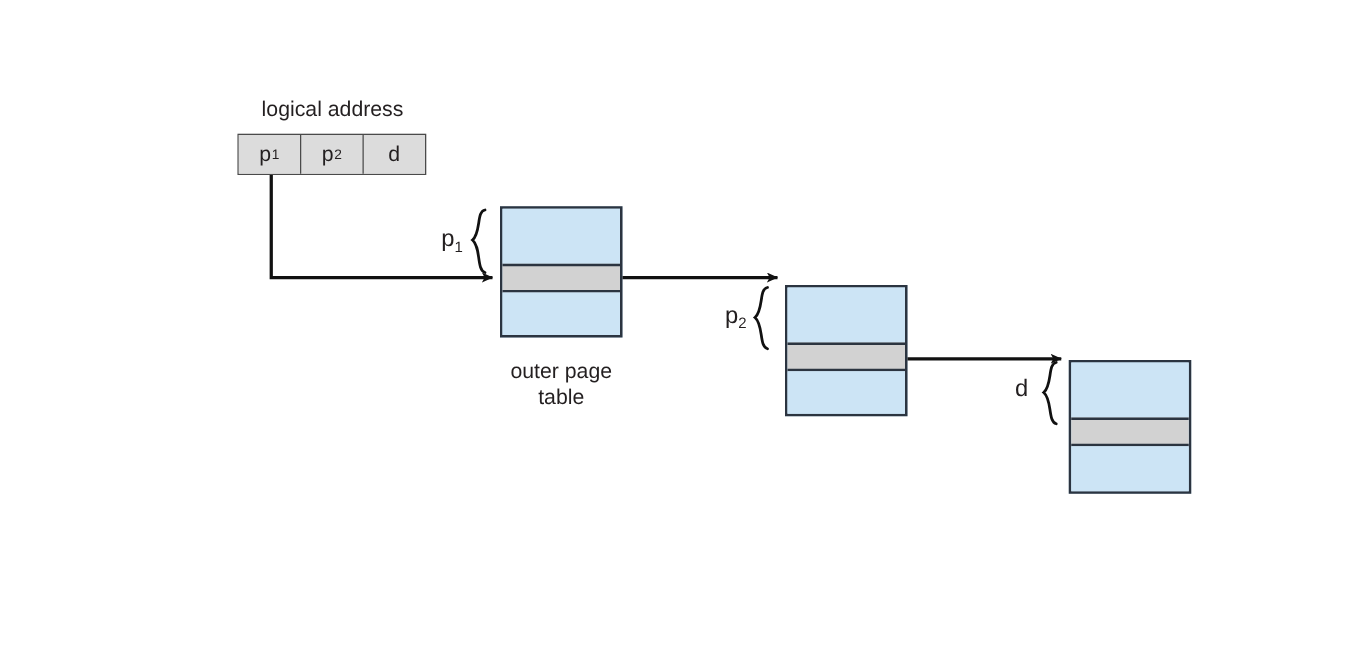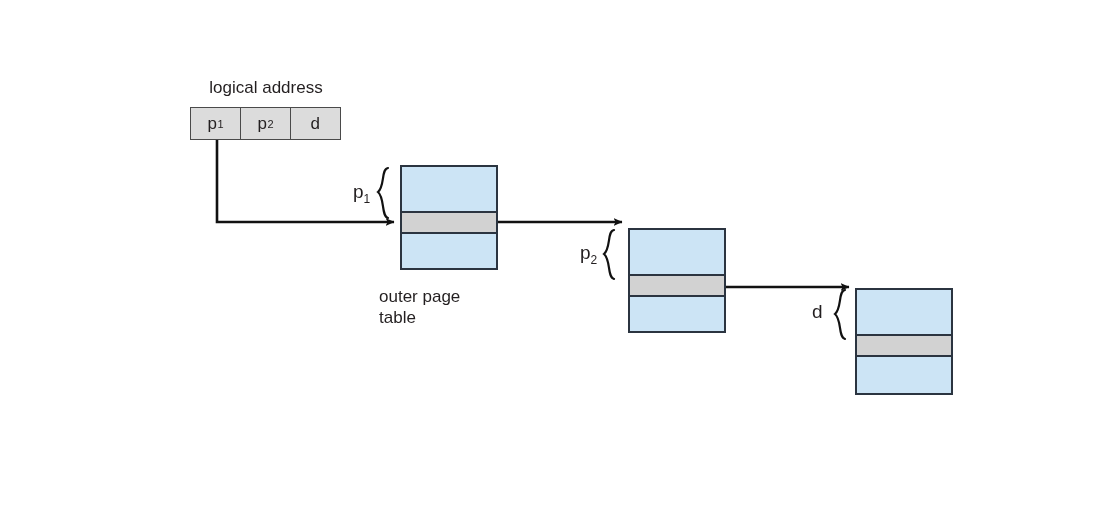--- a/index.html
+++ b/index.html
@@ -33,21 +33,21 @@
   #mid-table .b1{height:44px;}
   #mid-table .b2{height:23px;}
   #mid-table .b3{flex:1 1 auto;}
 
   #right-table{left:855px;top:288px;width:98px;height:107px;}
   #right-table .b1{height:44px;}
   #right-table .b2{height:23px;}
   #right-table .b3{flex:1 1 auto;}
 
   
-  .caption{position:absolute;font-size:17px;line-height:21px;
+  .caption{position:absolute;text-align:center;font-size:17px;line-height:21px;
            color:#231f20;white-space:pre-line;}
   #outer-caption{left:379px;top:286px;width:140px;}
   #mid-caption{left:605px;top:348px;width:144px;}
 
   
   .brace-label{position:absolute;font-size:19px;line-height:19px;color:#231f20;white-space:nowrap;}
   .brace-label .sub{font-size:12px;vertical-align:sub;}
   #p1-label{left:353px;top:182px;}
   #p2-label{left:580px;top:243px;}
   #d-label{left:812px;top:302px;}

